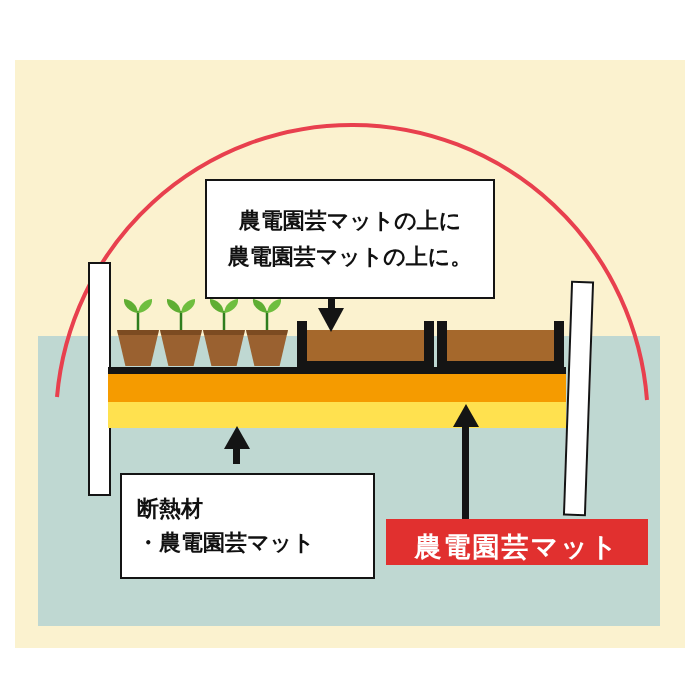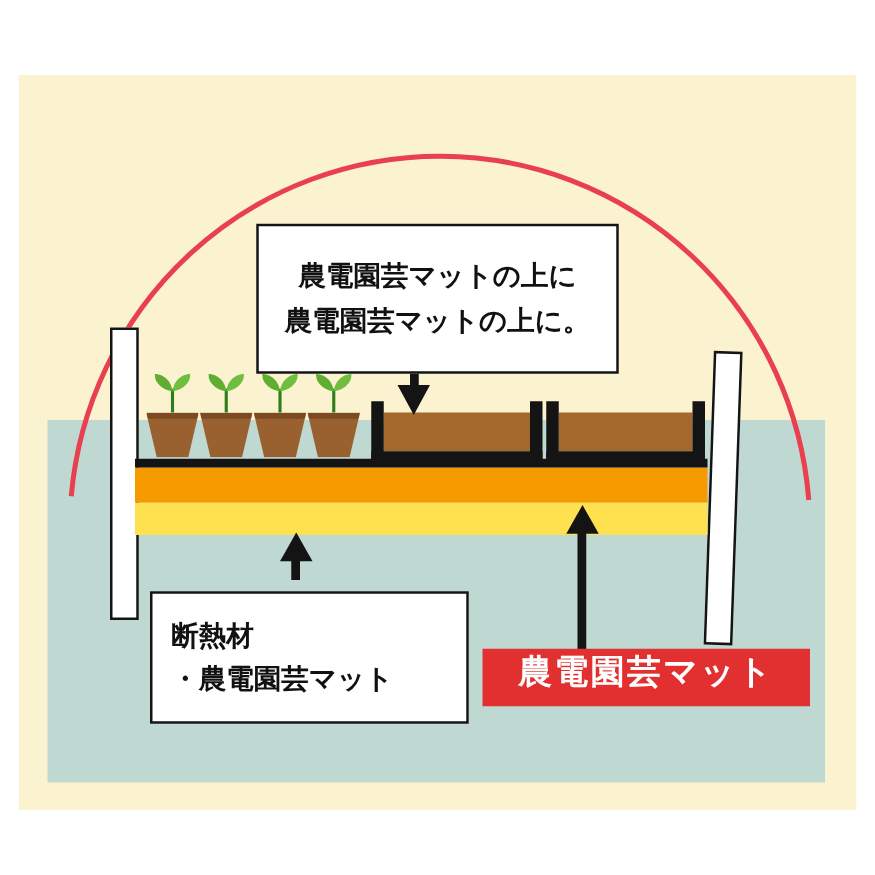--- a/index.html
+++ b/index.html
@@ -57,21 +57,21 @@
            font-weight:bold;color:#111;}
   .callout.topbox{left:205px;top:136px;width:286px;height:116px;
                   align-items:center;text-align:center;font-size:22px;line-height:36px;margin-top:43px;}
   .callout.insul{left:120px;top:473px;width:255px;height:106px;
                  padding-left:15px;box-sizing:border-box;text-align:left;
                  font-size:22px;line-height:34px;}
   .callout span{display:block;}
 
   
   .red-label{left:386px;top:519px;width:262px;height:46px;background:#E1302F;z-index:7;
-             display:flex;align-items:flex-start;justify-content:center;
+             display:flex;align-items:flex-end;justify-content:center;
              color:#ffffff;font-weight:bold;font-size:27px;letter-spacing:2px;}
 </style>
 </head>
 <body>
 
 <div class="abs" id="scene" style="left:0;top:0;width:700px;height:700px;">
 
   <div class="abs cream"></div>
   <div class="abs ground"></div>
 

